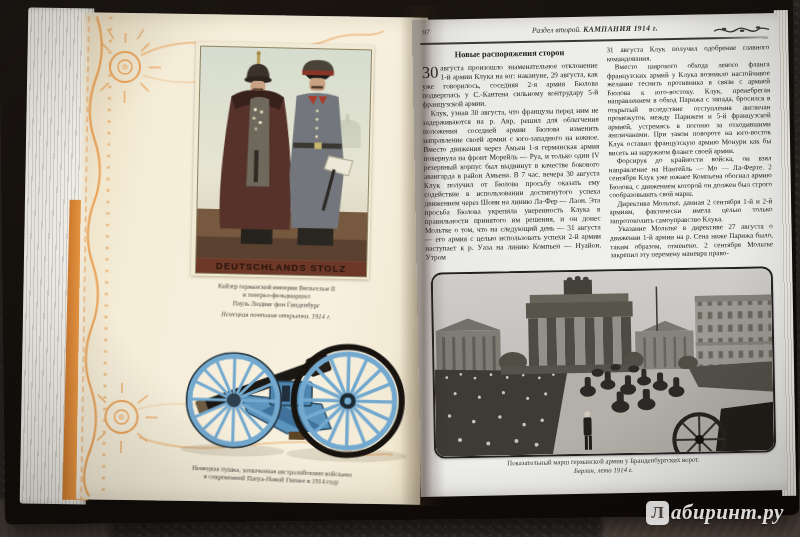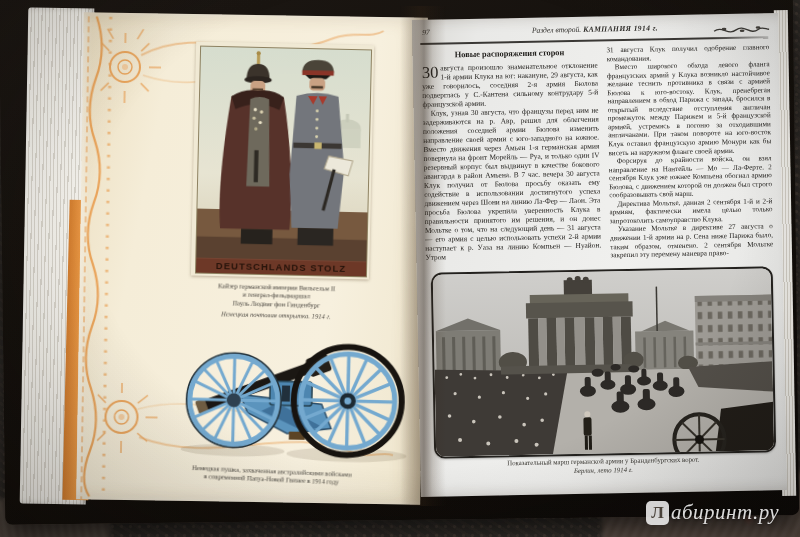--- a/index.html
+++ b/index.html
@@ -80,21 +80,21 @@
   
   .gutter-shadow{position:absolute;left:400px;top:6px;width:46px;height:500px;pointer-events:none;
     background:linear-gradient(90deg,transparent 0%,rgba(55,38,22,.30) 42%,rgba(45,32,20,.42) 52%,rgba(55,38,22,.16) 70%,transparent 100%);}
   .vignette{position:absolute;inset:0;pointer-events:none;
     background:radial-gradient(ellipse at 52% 42%, transparent 55%, rgba(10,8,6,.28) 100%);}
   .watermark{position:absolute;left:646px;top:500px;display:flex;align-items:center;gap:2px;
     font-family:"Liberation Serif","DejaVu Serif",serif;}
   .wm-logo{width:23px;height:24px;border-radius:5px;background:rgba(255,255,255,.82);
     color:#4a423a;font-weight:bold;font-size:17px;display:flex;align-items:center;justify-content:center;
     text-shadow:none;}
-  .wm-text{color:rgba(255,255,255,.85);font-weight:normal;font-style:italic;font-size:21px;
+  .wm-text{color:rgba(255,255,255,.85);font-weight:bold;font-style:italic;font-size:21px;
     letter-spacing:.5px;text-shadow:0 1px 2px rgba(0,0,0,.35);}
 </style>
 </head>
 <body>
 
 <div class="scene">
   <div class="carpet"></div>
   <div class="carpet-patch br"></div>
   <div class="carpet-patch bl"></div>
   <div class="book-cover"></div>

